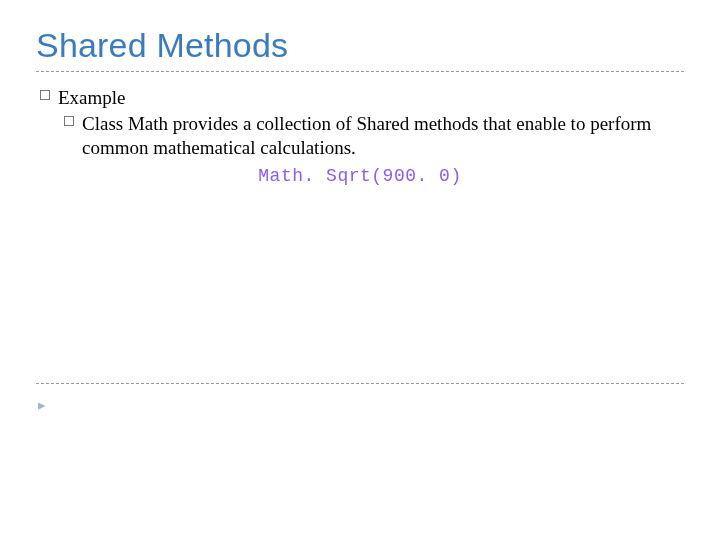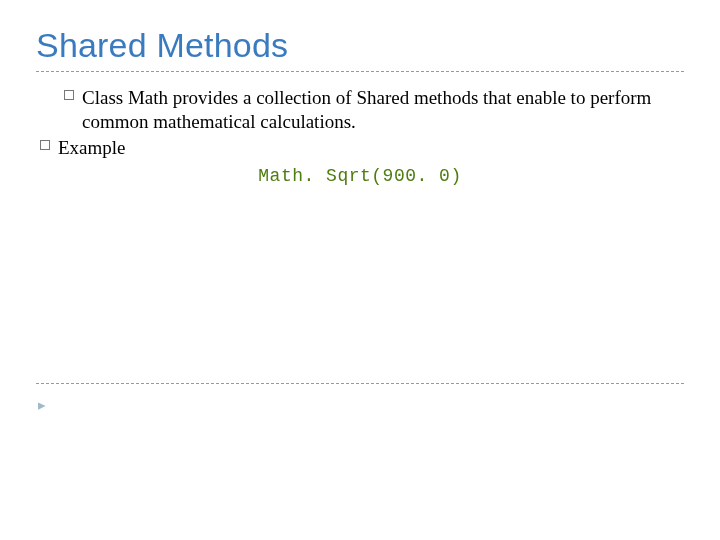--- a/index.html
+++ b/index.html
@@ -48,21 +48,21 @@
     width: 10px;
     height: 10px;
     border: 1.5px solid #777;
     margin-top: 4px;
     box-sizing: border-box;
     background: #fff;
   }
   .bullet-text { flex: 1 1 auto; }
   .code-line {
     font-family: "Courier New", Courier, monospace;
-    color: #4d7c0f;
+    color: #8b5cf6;
     font-size: 18px;
     text-align: center;
     margin-top: 6px;
     letter-spacing: 0.5px;
   }
   .footer-rule {
     position: absolute;
     left: 36px;
     right: 36px;
     bottom: 44px;
@@ -81,28 +81,28 @@
 <body>
 
 <div class="slide">
 
   <div class="title">Shared Methods</div>
 
   <hr class="hr-dashed">
 
   <div class="body">
 
+    <div class="bullet-row level-1">
+      <span class="bullet-square"></span>
+      <span class="bullet-text">Example</span>
+    </div>
+
     <div class="bullet-row level-2">
       <span class="bullet-square"></span>
       <span class="bullet-text">Class Math provides a collection of Shared methods that enable to perform common mathematical calculations.</span>
-    </div>
-
-    <div class="bullet-row level-1">
-      <span class="bullet-square"></span>
-      <span class="bullet-text">Example</span>
     </div>
 
     <div class="code-line">Math. Sqrt(900. 0)</div>
 
   </div>
 
   <hr class="footer-rule">
   <div class="footer-marker">▸</div>
 
 </div>

